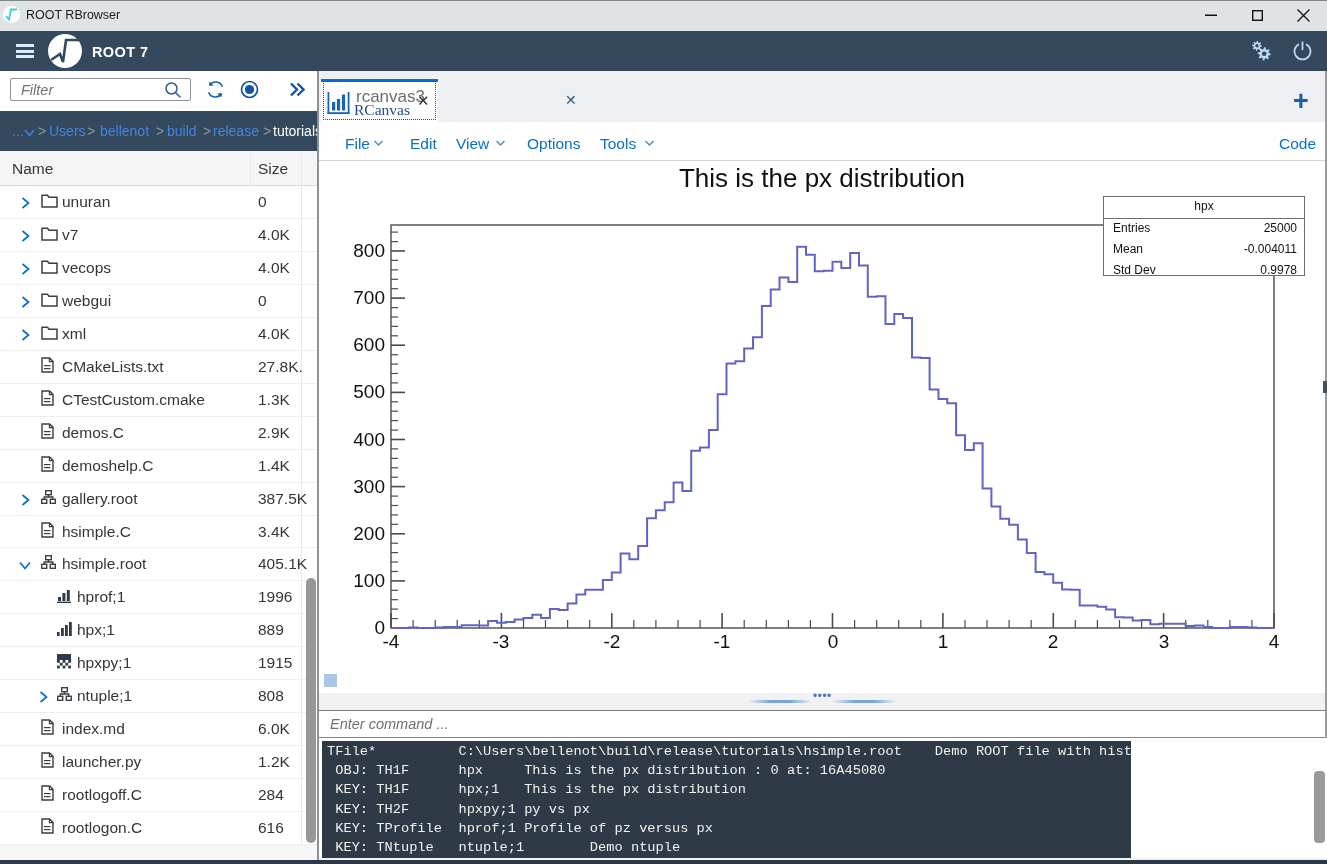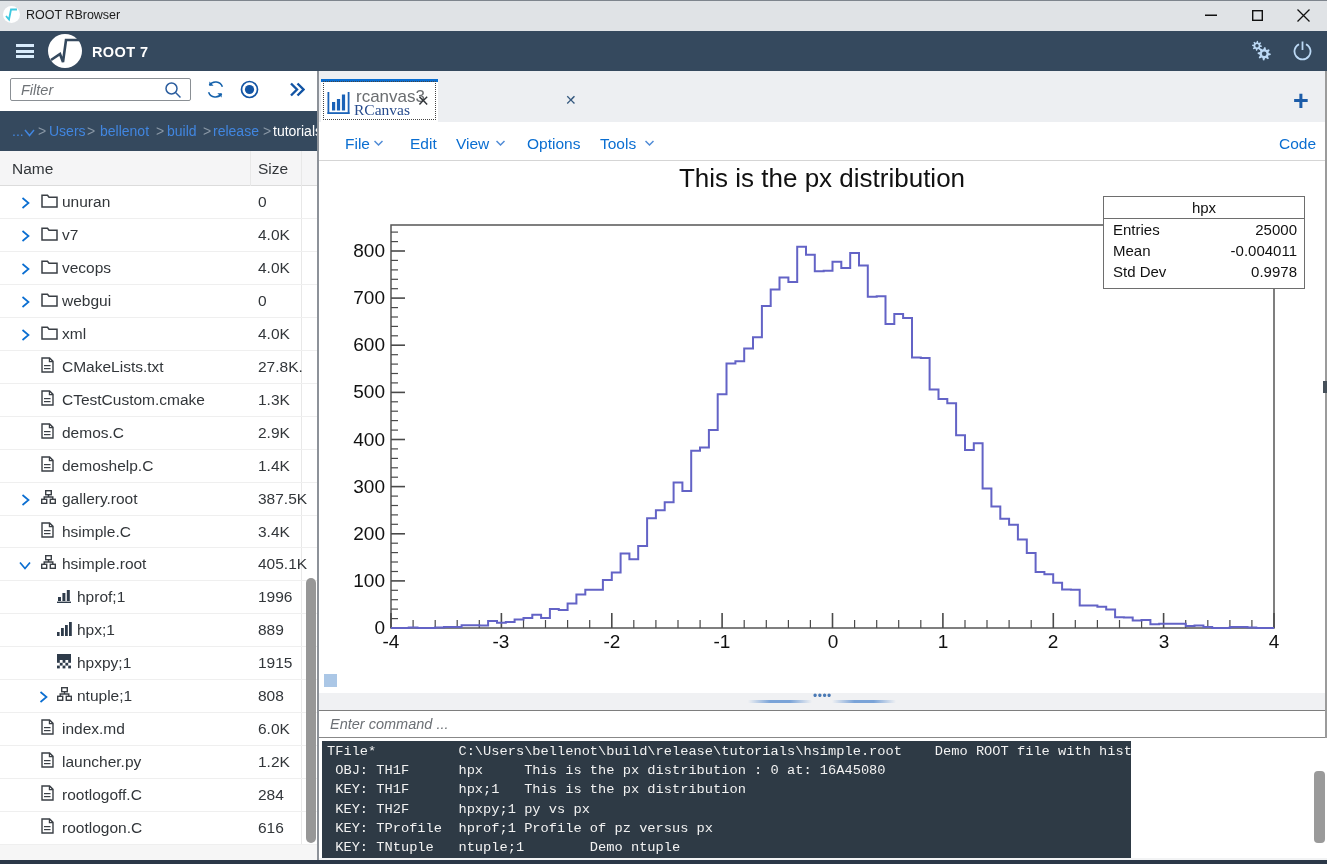--- a/index.html
+++ b/index.html
@@ -43,21 +43,21 @@
 #tab2{left:450px;top:79px;width:135px;height:44px}
 #tab2 .l2{position:absolute;left:38px;top:13px;font-size:13.5px;font-family:"Liberation Serif",serif;color:#26292c}
 #tab2x{left:565px;top:92px;font-size:14px;color:#35597f}
 #plusbtn{left:1293px;top:86px;font-size:27px;font-weight:bold;color:#1c5ca8}
 #menubar{left:319px;top:122px;width:1008px;height:39px;background:#fff;border-bottom:1px solid #d5d5d5}
 .mitem{position:absolute;top:135px;font-size:15.5px;color:#0a6ed1}
 .mchev{position:absolute;top:139px;width:9px;height:9px}
 
 #canvas{left:319px;top:161px;width:1008px;height:532px;background:#fff}
 #ctitle{left:622px;top:163px;width:400px;text-align:center;font-size:26px;color:#111}
-#stats{left:1103px;top:196px;width:202px;height:93px;background:#fff;border:1.4px solid #6e6e6e;font-size:15px;color:#111}
+#stats{left:1103px;top:196px;width:202px;height:80px;background:#fff;border:1.4px solid #6e6e6e;font-size:12px;color:#111}
 #stats .t{position:absolute;left:0;top:2px;width:100%;text-align:center}
 #stats .dv{position:absolute;left:0;top:21px;width:100%;height:1.4px;background:#6e6e6e}
 .srow{position:absolute;left:9px;width:184px}
 .srow b{font-weight:normal;float:right}
 
 #bluesq{left:324px;top:674px;width:13px;height:13px;background:#abc7e6}
 #splitter{left:319px;top:693px;width:1008px;height:18px;background:#f0f1f3;border-bottom:1px solid #7e7e7e}
 .splitline{position:absolute;top:700px;height:2.5px;background:linear-gradient(90deg,rgba(140,170,215,0),#7aa3d8 35%,#7aa3d8 65%,rgba(140,170,215,0))}
 #splitdots{left:813px;top:689px;font-size:12px;color:#4a7ab5;letter-spacing:0.5px}
 #cmdrow{left:319px;top:711px;width:1008px;height:27px;background:#fff;border-bottom:1.5px solid #888}

